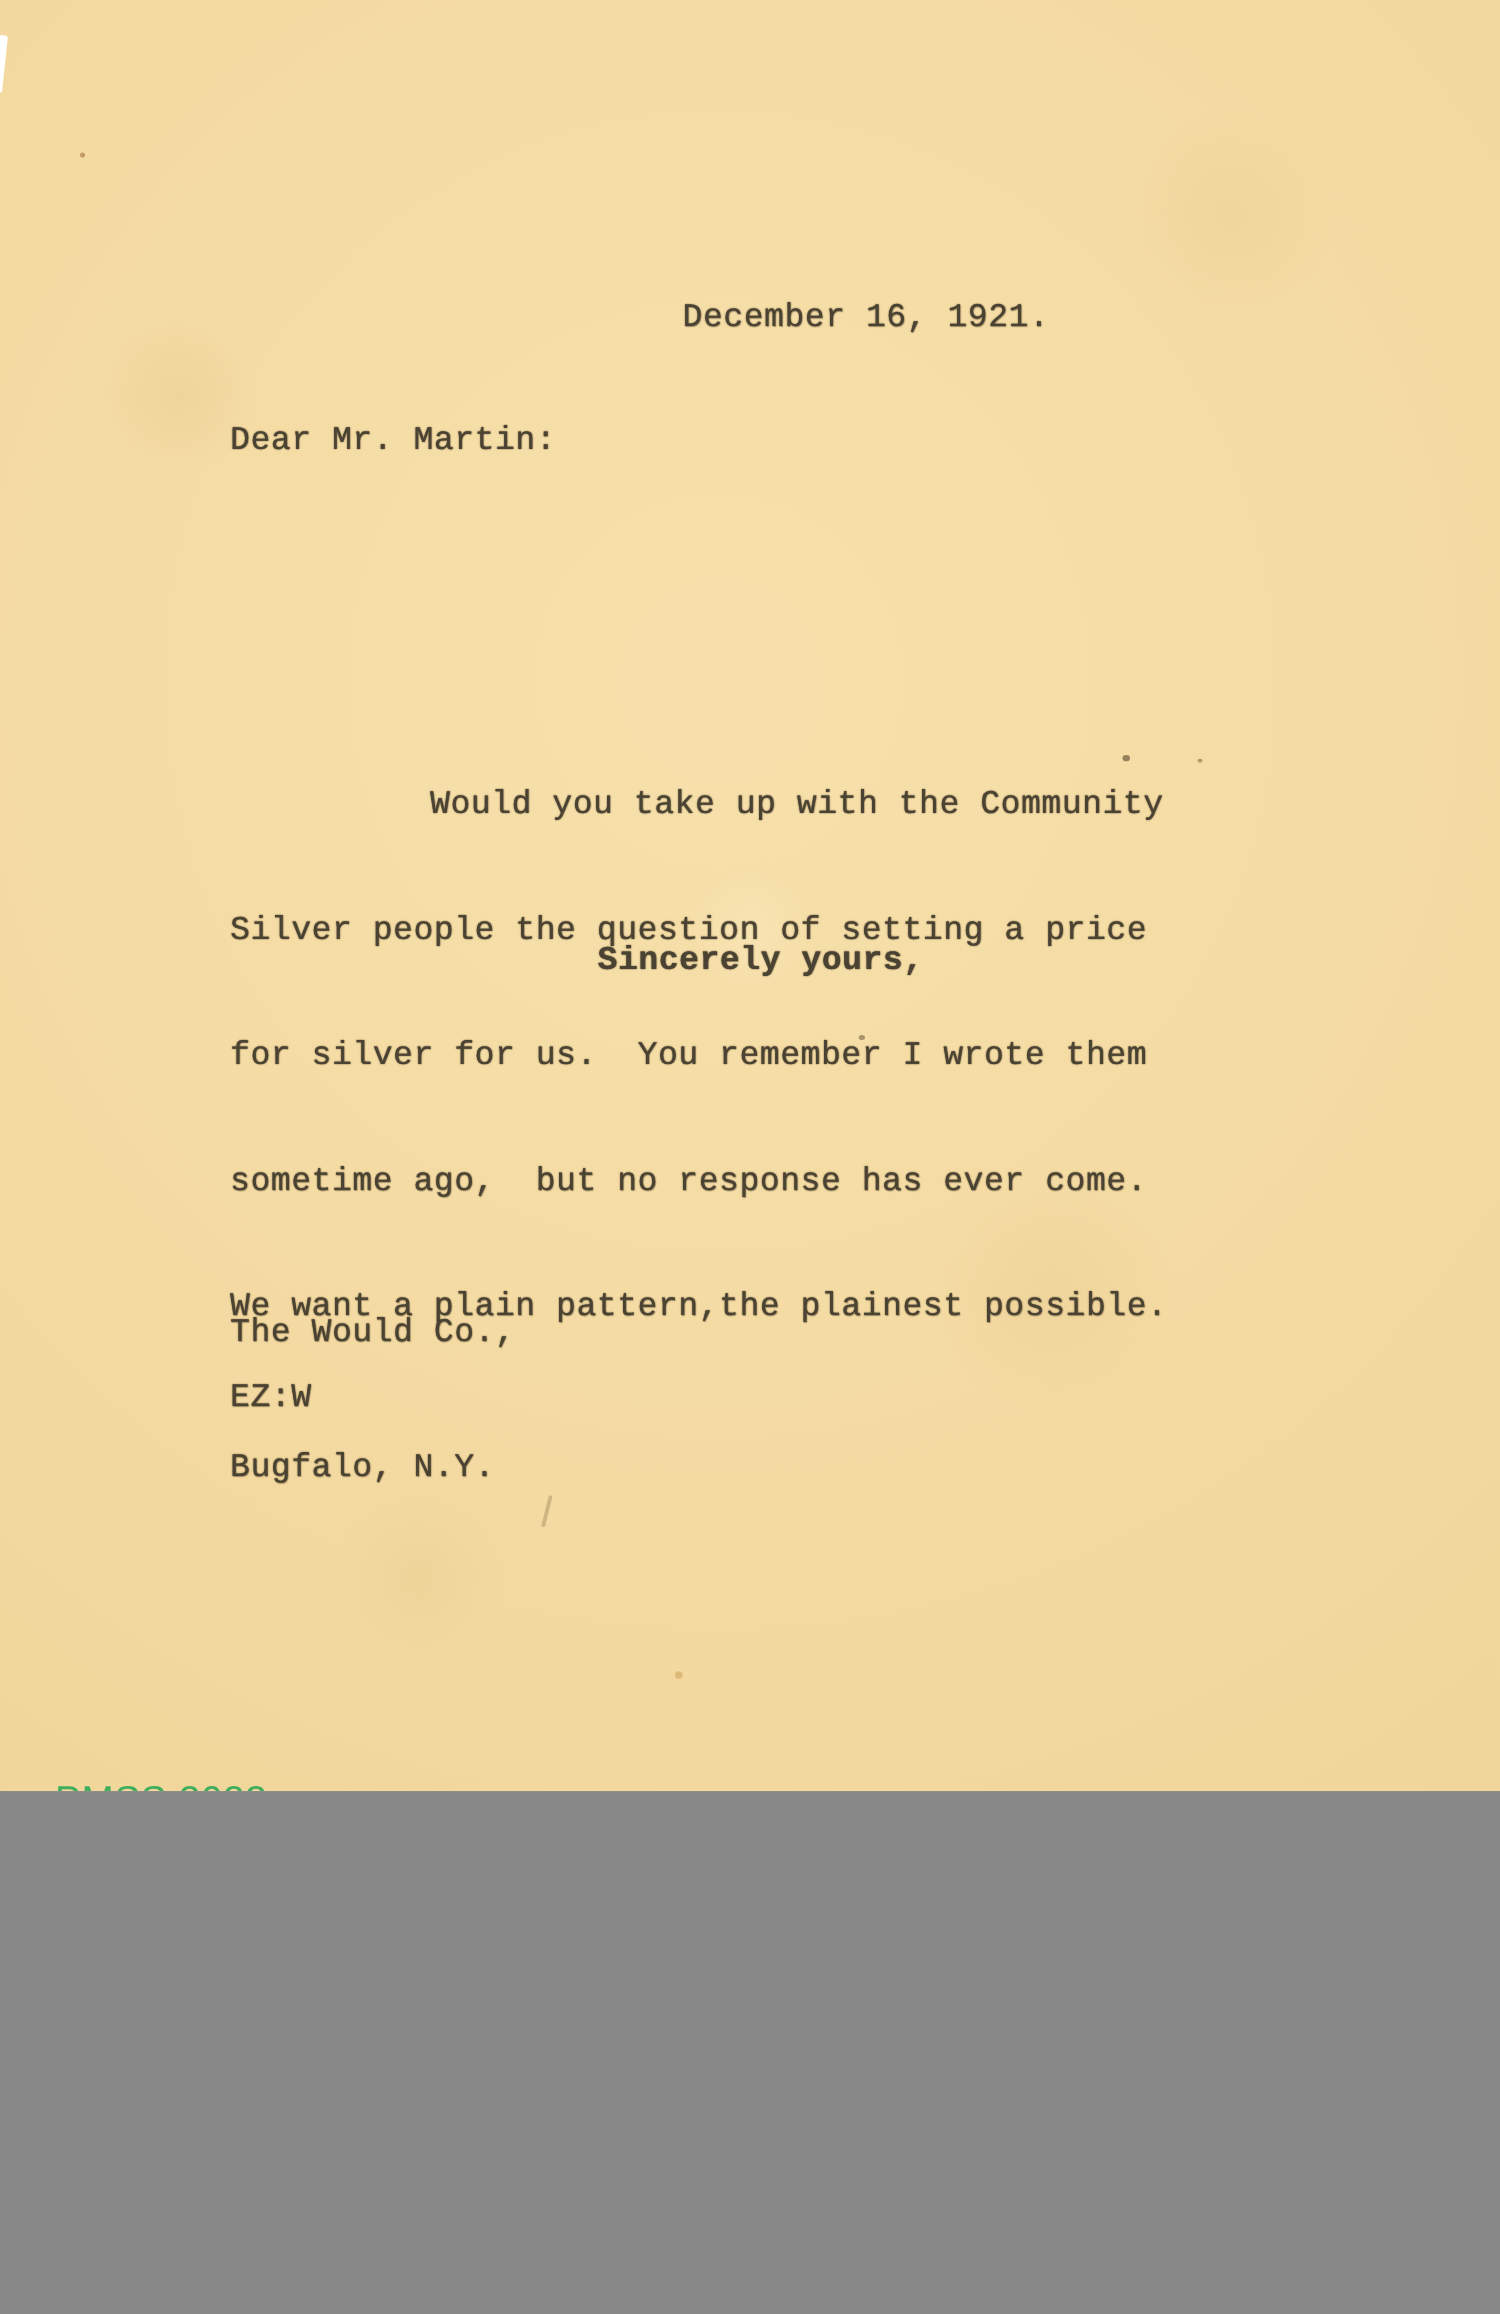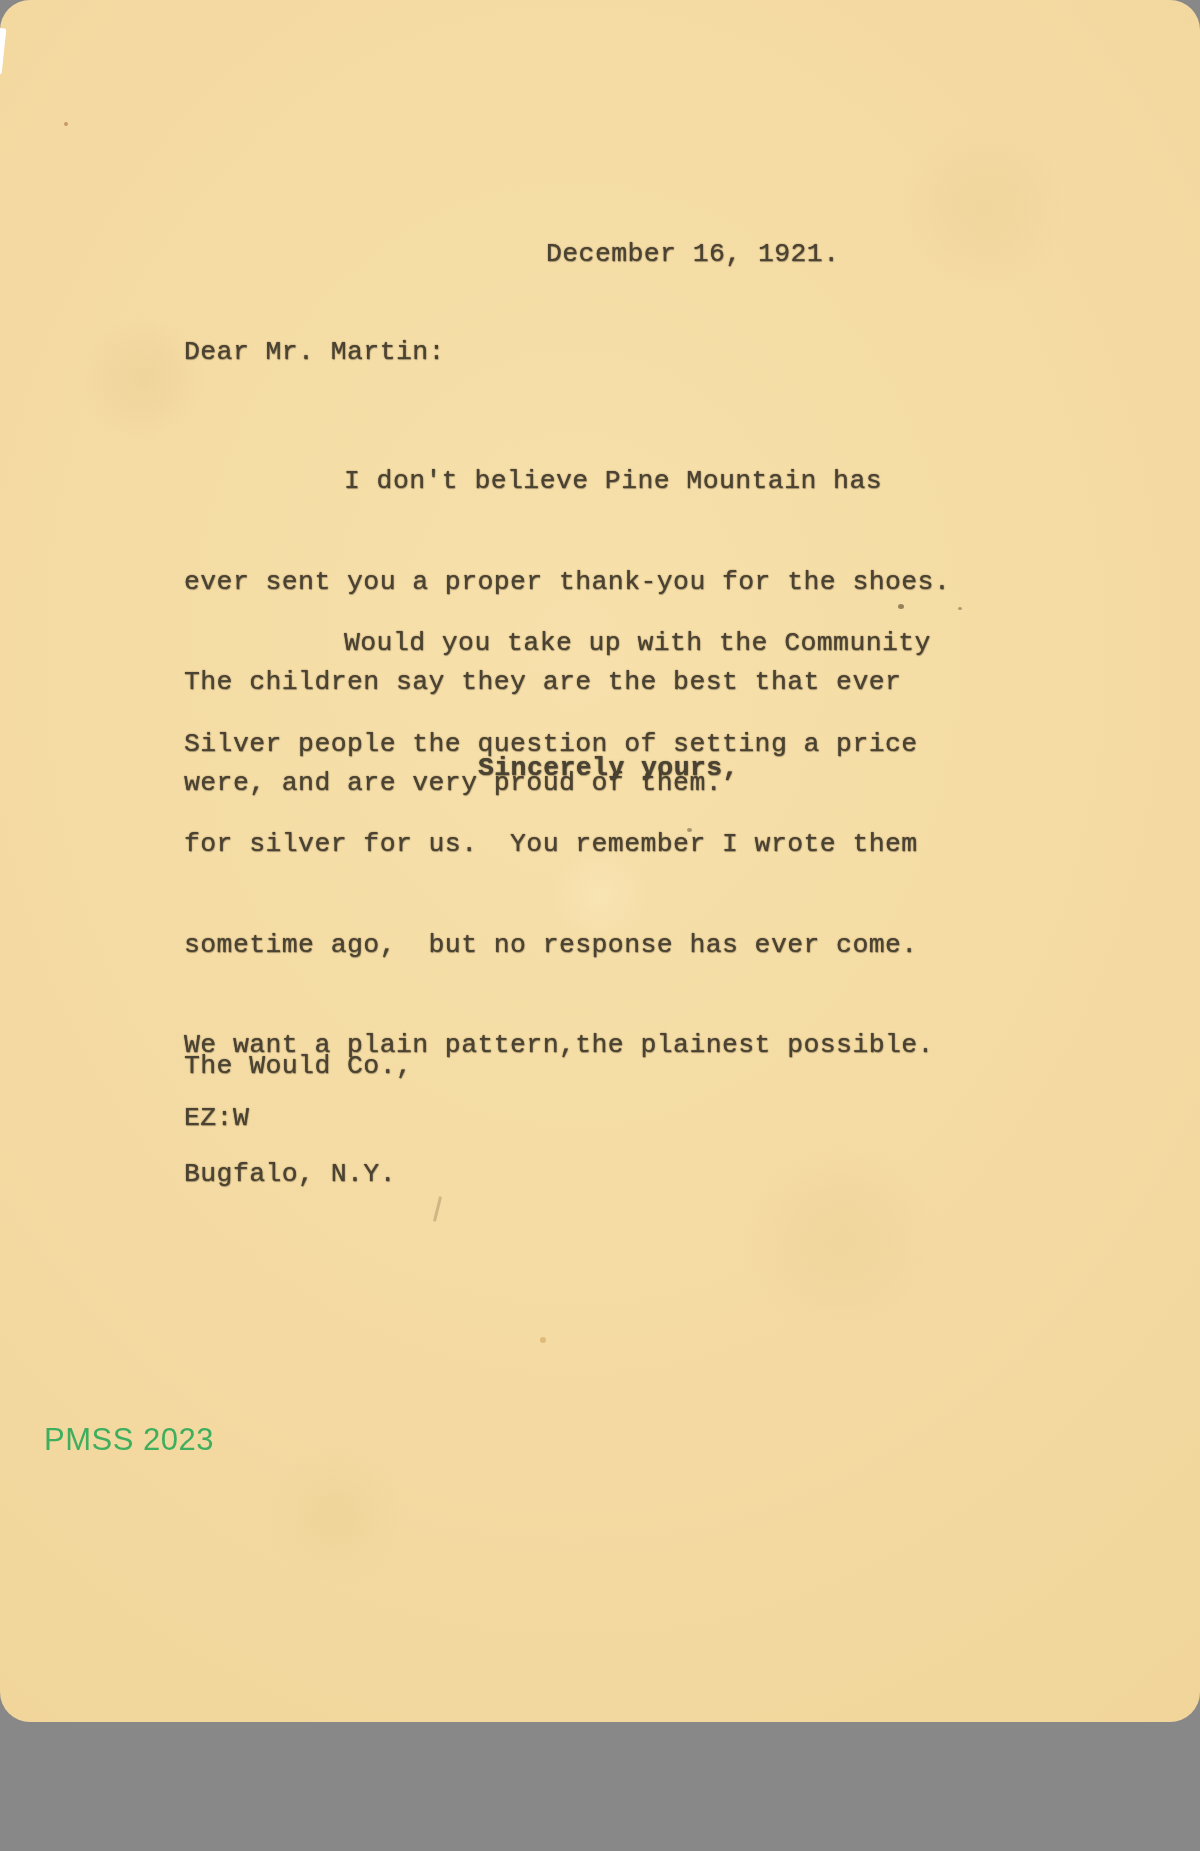--- a/index.html
+++ b/index.html
@@ -6,25 +6,24 @@
 
   html, body {
     width: 1200px;
     background: #888;
     font-family: "Liberation Mono", "DejaVu Sans Mono", monospace;
   }
 
   .scan-page {
     position: relative;
     width: 1200px;
-    height: 1722px;
+    height: 1433px;
     overflow: hidden;
     background:
       radial-gradient(ellipse 140% 120% at 48% 38%, #f7e0ab 0%, #f3d9a0 45%, #efd296 78%, #e9ca8c 100%);
-    border-radius: 30px;
   }
 
   
   .scan-page::before {
     content: "";
     position: absolute;
     inset: 0;
     background:
       radial-gradient(circle 90px at 12% 22%, rgba(214,176,112,.18), transparent 70%),
       radial-gradient(circle 120px at 82% 12%, rgba(214,176,112,.14), transparent 70%),
@@ -100,26 +99,20 @@
   <div class="speck s2"></div>
   <div class="speck s3"></div>
   <div class="speck s4"></div>
   <div class="speck s5"></div>
   <div class="speck s6"></div>
 
   <div class="tw date-line">December 16, 1921.</div>
 
   <div class="tw salutation">Dear Mr. Martin:</div>
 
-  <div class="tw para-1">
-    <div class="line indent">I don't believe Pine Mountain has</div>
-    <div class="line">ever sent you a proper thank-you for the shoes.</div>
-    <div class="line">The children say they are the best that ever</div>
-    <div class="line">were, and are very proud of them.</div>
-  </div>
 
   <div class="tw para-2">
     <div class="line indent">Would you take up with the Community</div>
     <div class="line">Silver people the question of setting a price</div>
     <div class="line">for silver for us.  You remember I wrote them</div>
     <div class="line">sometime ago,  but no response has ever come.</div>
     <div class="line">We want a plain pattern,the plainest possible.</div>
   </div>
 
   <div class="tw closing">Sincerely yours,</div>

